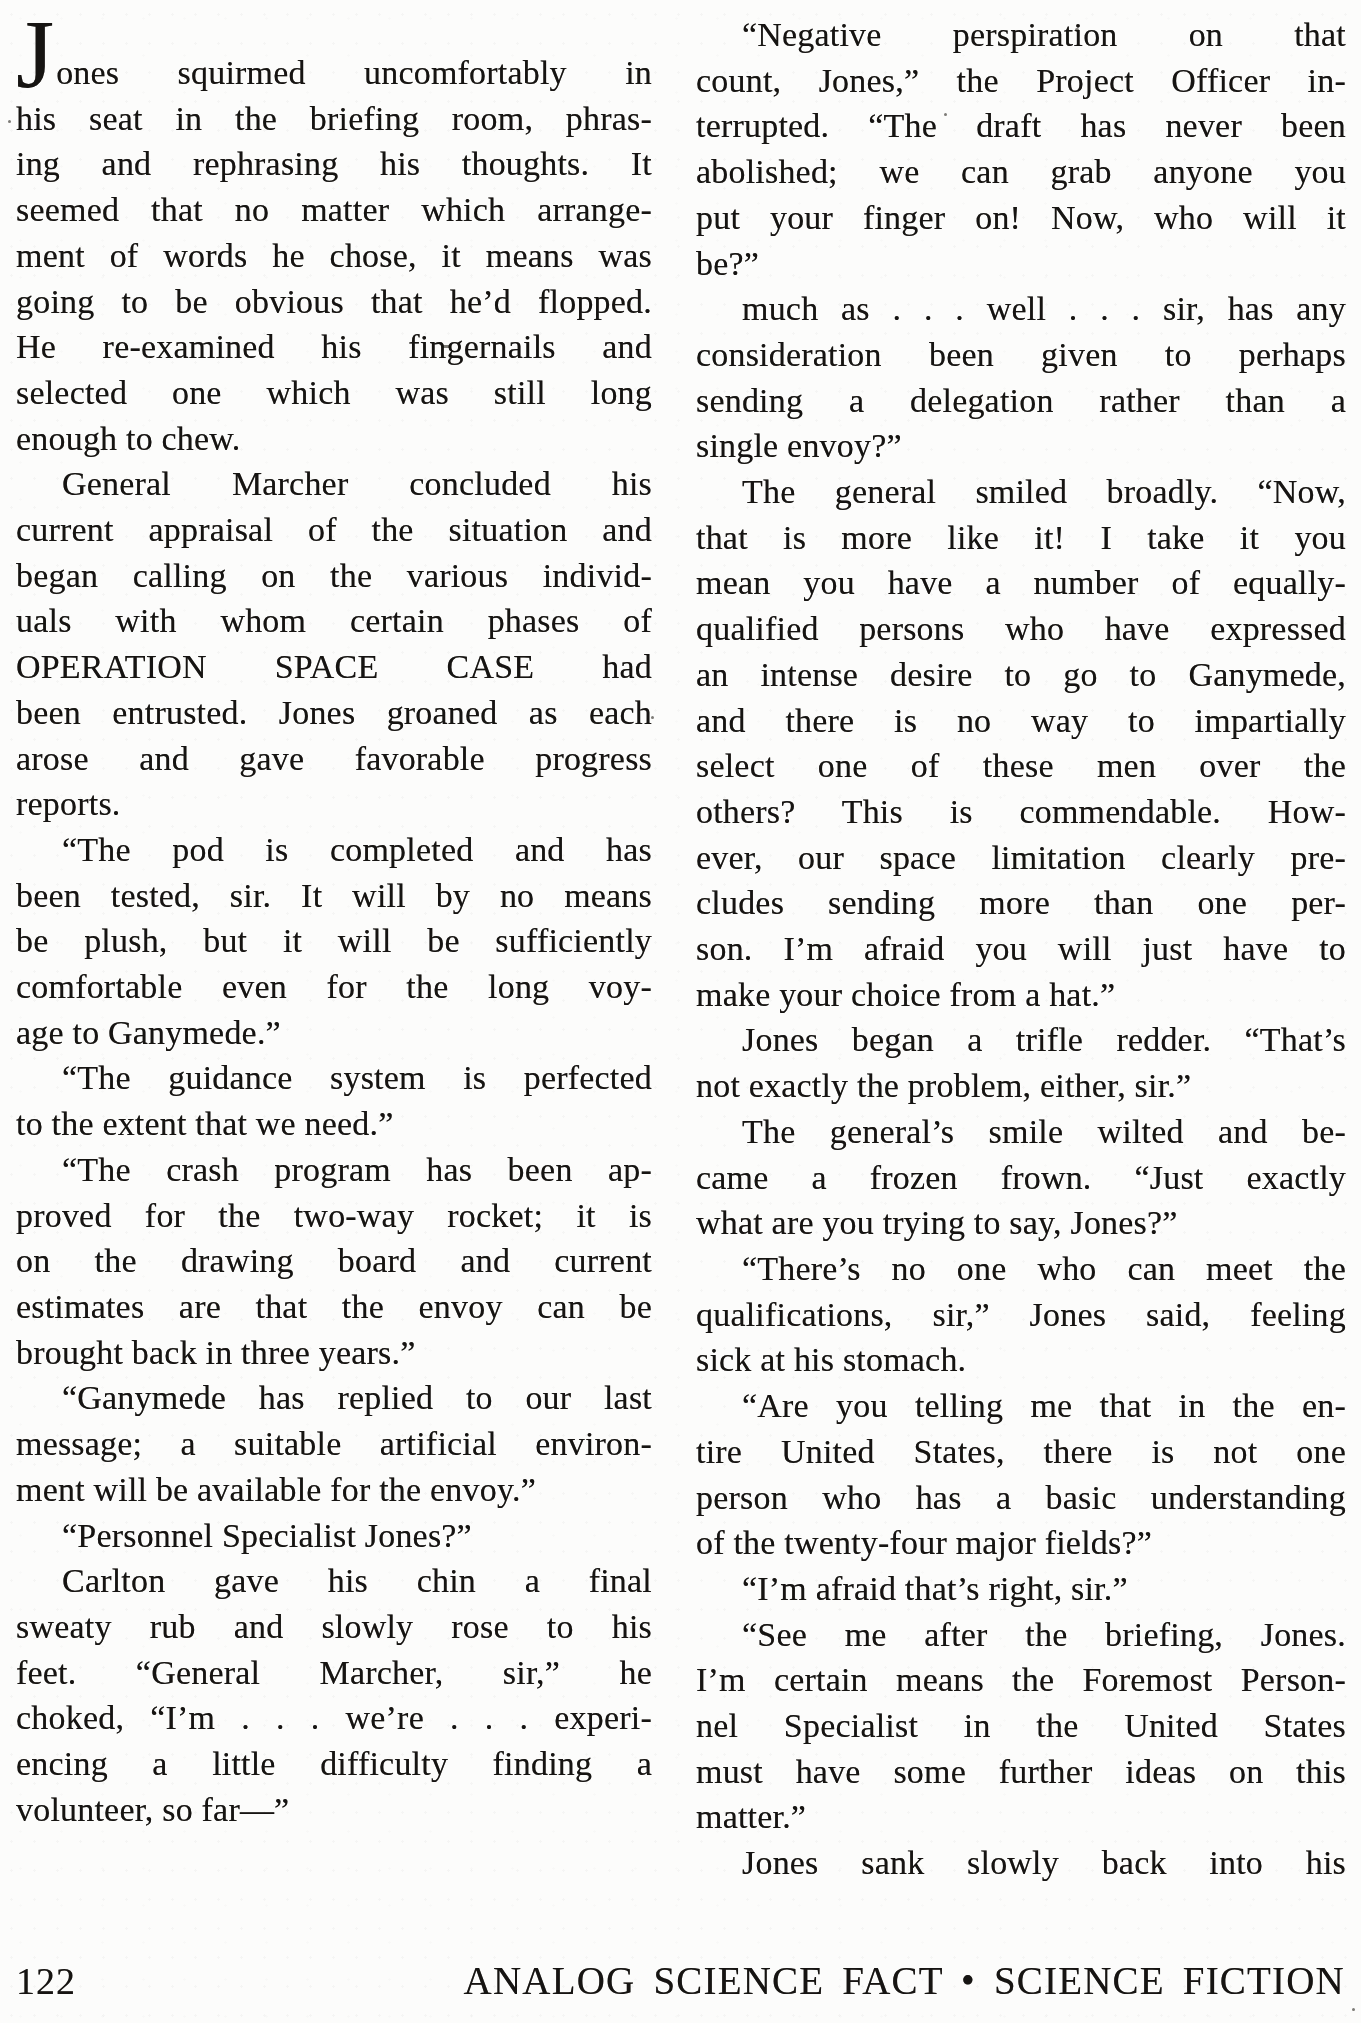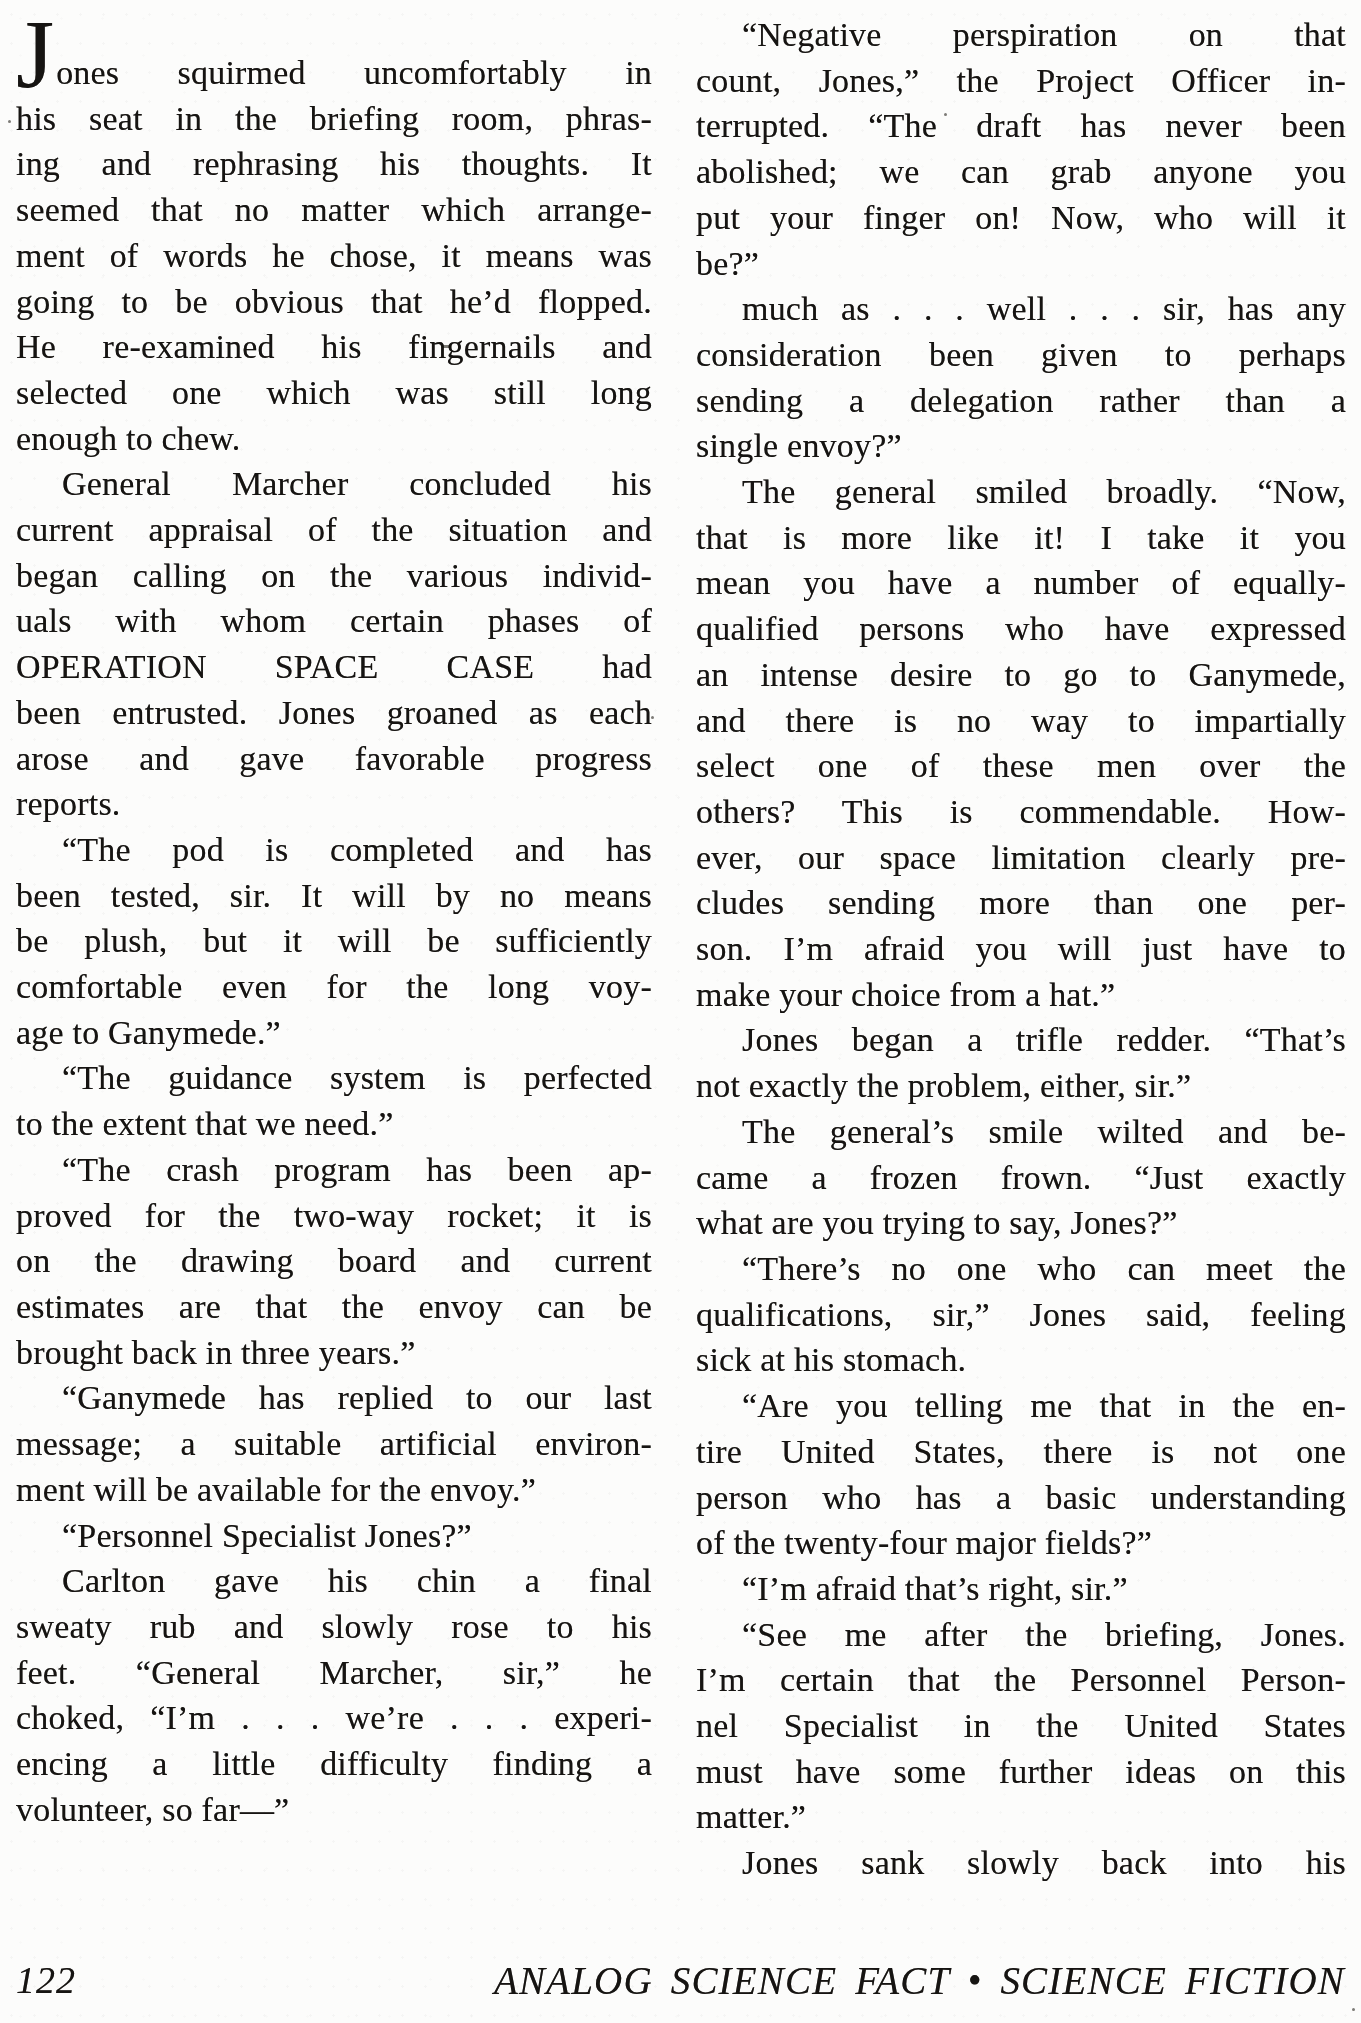--- a/index.html
+++ b/index.html
@@ -41,23 +41,22 @@
     margin-right: 2px;
     letter-spacing: 0;
   }
   .footer {
     position: absolute;
     left: 16px;
     right: 16px;
     top: 1958px;
     display: flex;
     justify-content: space-between;
-    align-items: flex-start;
+    align-items: flex-end;
     text-shadow: 0 0 0.6px rgba(20,16,10,0.55);
-    font-style: italic;
   }
   .page-number { font-size: 38px; letter-spacing: 1px; }
   .magazine    { font-size: 39px; letter-spacing: 1.2px; word-spacing: 7px; }
   .speck {
     position: absolute;
     background: rgba(20,16,10,0.55);
     border-radius: 50%;
     width: 4px; height: 4px;
   }
 </style>
@@ -171,21 +170,21 @@
         <div class="line">“Are you telling me that in the en-</div>
         <div class="line">tire United States, there is not one</div>
         <div class="line">person who has a basic understanding</div>
         <div class="line">of the twenty-four major fields?”</div>
       </div>
       <div class="para">
         <div class="line">“I’m afraid that’s right, sir.”</div>
       </div>
       <div class="para">
         <div class="line">“See me after the briefing, Jones.</div>
-        <div class="line">I’m certain that the Personnel Person-</div>
+        <div class="line">I’m certain means the Foremost Person-</div>
         <div class="line">nel Specialist in the United States</div>
         <div class="line">must have some further ideas on this</div>
         <div class="line">matter.”</div>
       </div>
       <div class="para justify-all">
         <div class="line">Jones sank slowly back into his</div>
       </div>
     </div>
 
   <div class="footer">

